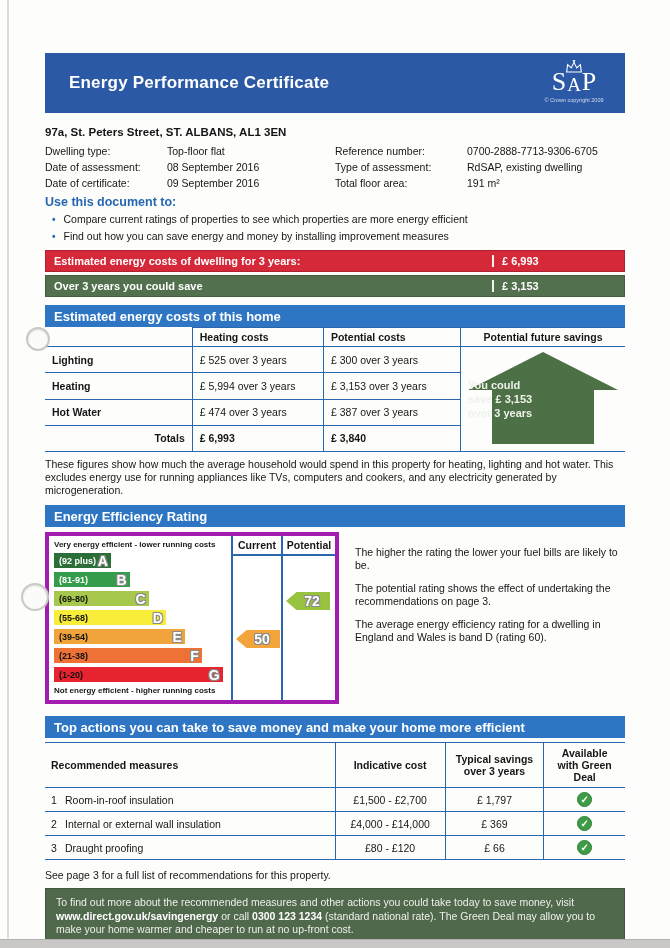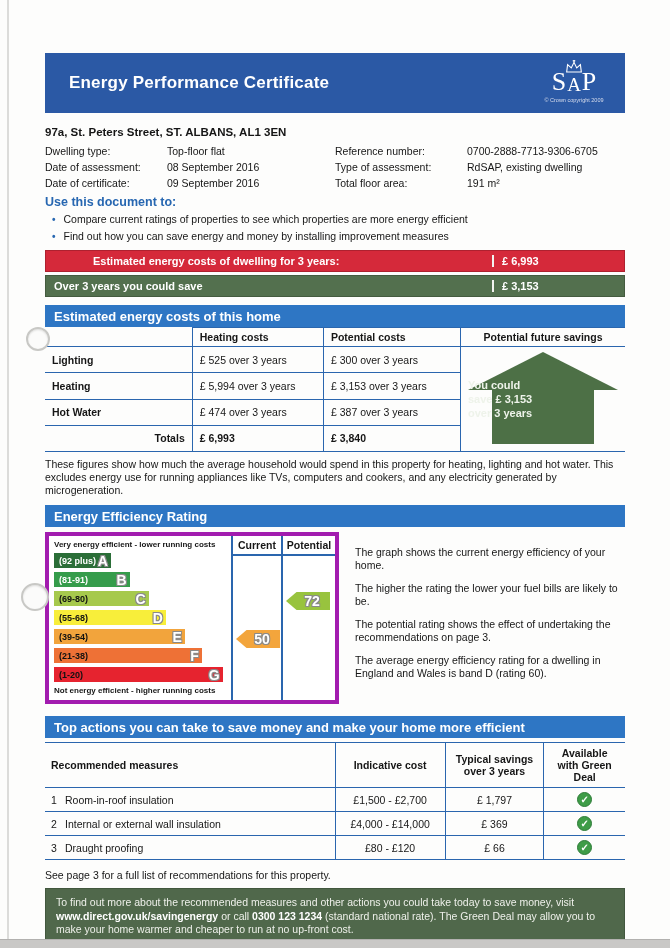--- a/index.html
+++ b/index.html
@@ -150,21 +150,21 @@
     <div class="bullet-row">
       <span class="bullet-glyph">•</span>
       <span>Compare current ratings of properties to see which properties are more energy efficient</span>
     </div>
     <div class="bullet-row">
       <span class="bullet-glyph">•</span>
       <span>Find out how you can save energy and money by installing improvement measures</span>
     </div>
 
     <div class="banners">
-      <div class="banner" style="background: rgb(213, 41, 58); padding-left: 39px;">
+      <div class="banner" style="background: rgb(213, 41, 58);">
         <div class="banner-label">Estimated energy costs of dwelling for 3 years:</div>
         <div class="banner-value">£ 6,993</div>
       </div>
       <div class="banner" style="background: rgb(83, 112, 78);">
         <div class="banner-label">Over 3 years you could save</div>
         <div class="banner-value">£ 3,153</div>
       </div>
     </div>
 
     <div class="section-bar">Estimated energy costs of this home</div>
@@ -281,21 +281,20 @@
 
         <div class="rating-col">
           <div class="rating-col-header">Potential</div>
           <div class="rating-arrow arrow-potential" style="background: rgb(152, 195, 62);">
             <span>72</span>
           </div>
         </div>
       </div>
 
       <div class="eer-text">
-        <p>The graph shows the current energy efficiency of your home.</p>
         <p>The higher the rating the lower your fuel bills are likely to be.</p>
         <p>The potential rating shows the effect of undertaking the recommendations on page 3.</p>
         <p>The average energy efficiency rating for a dwelling in England and Wales is band D (rating 60).</p>
       </div>
     </div>
 
     <div class="section-bar" style="margin-top:12px">Top actions you can take to save money and make your home more efficient</div>
 
     <table class="actions-table">
       <colgroup>

